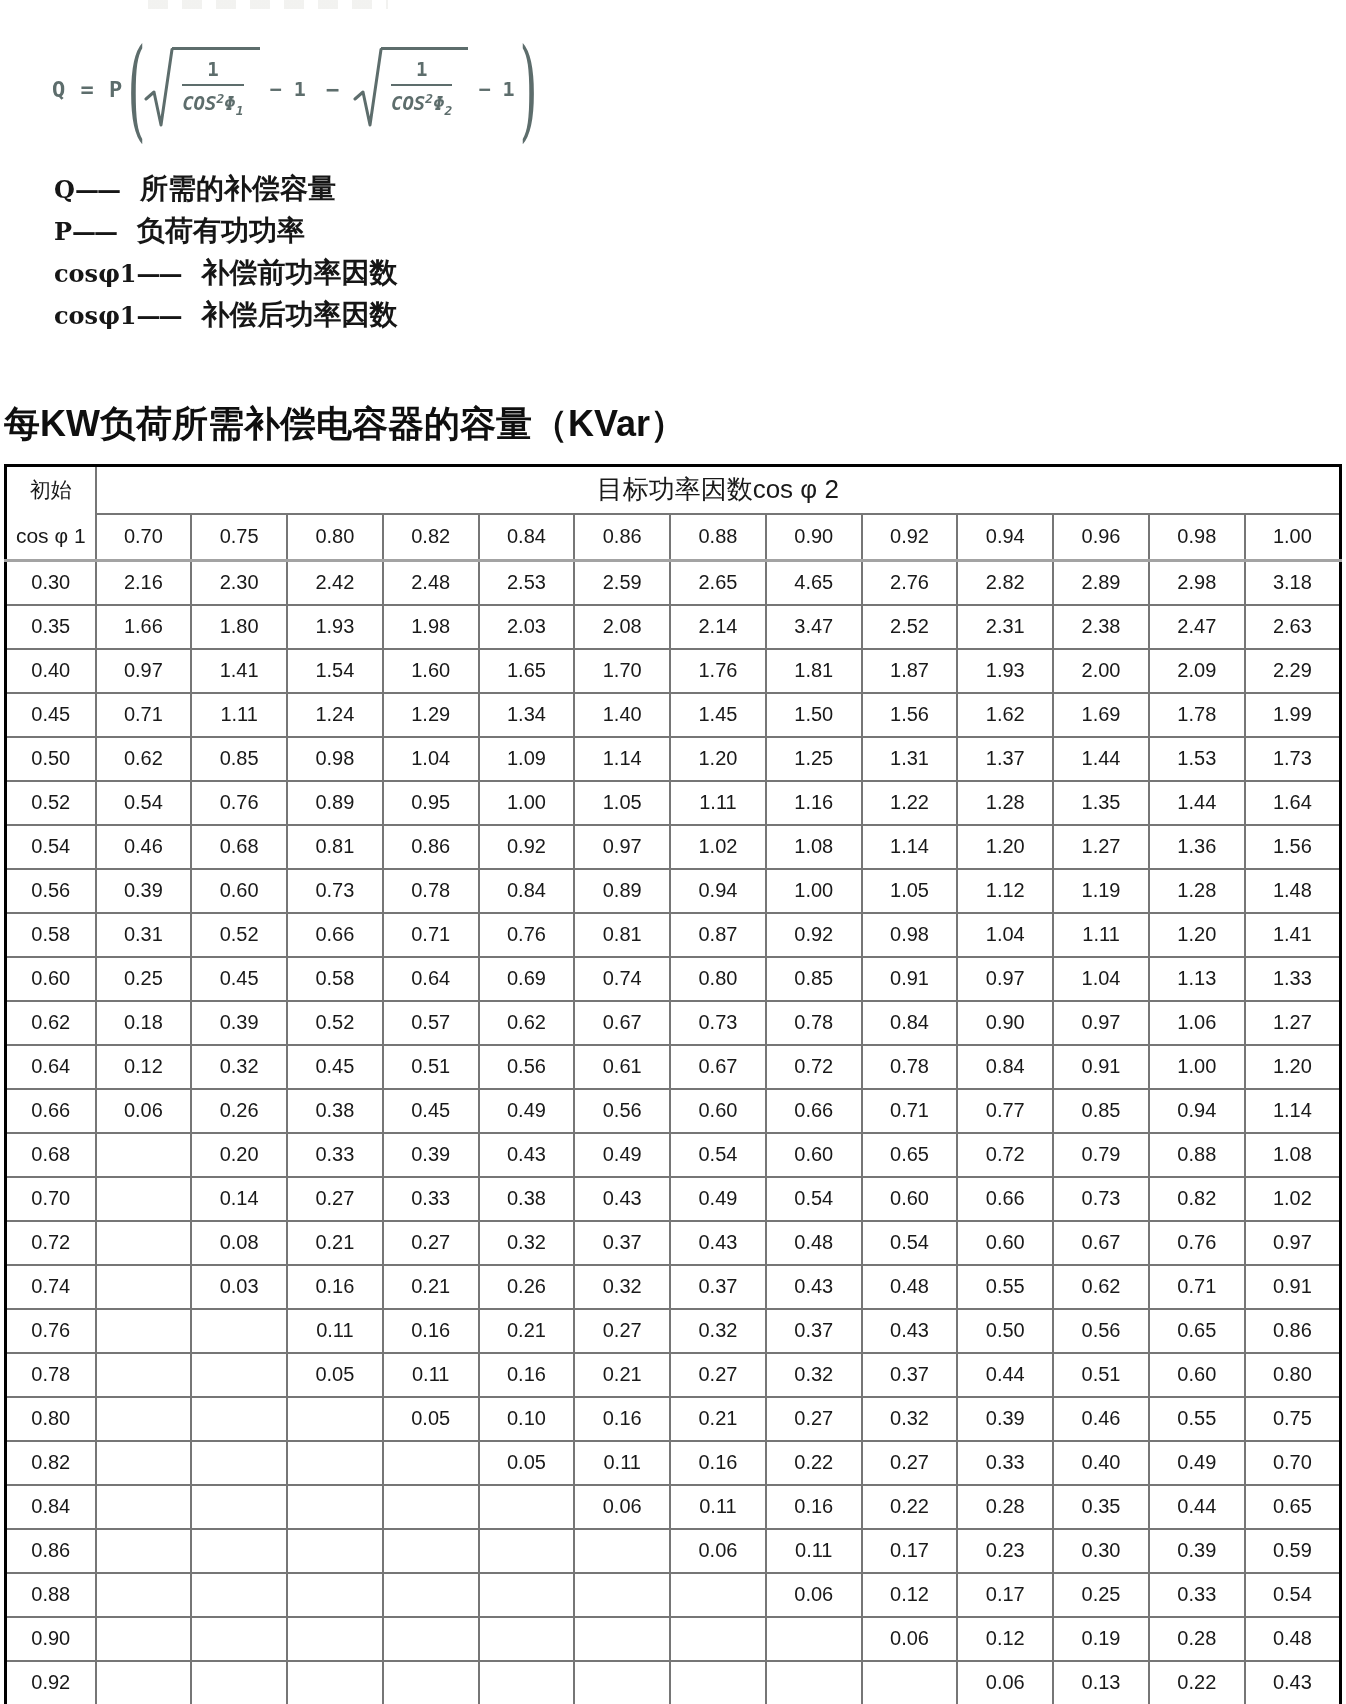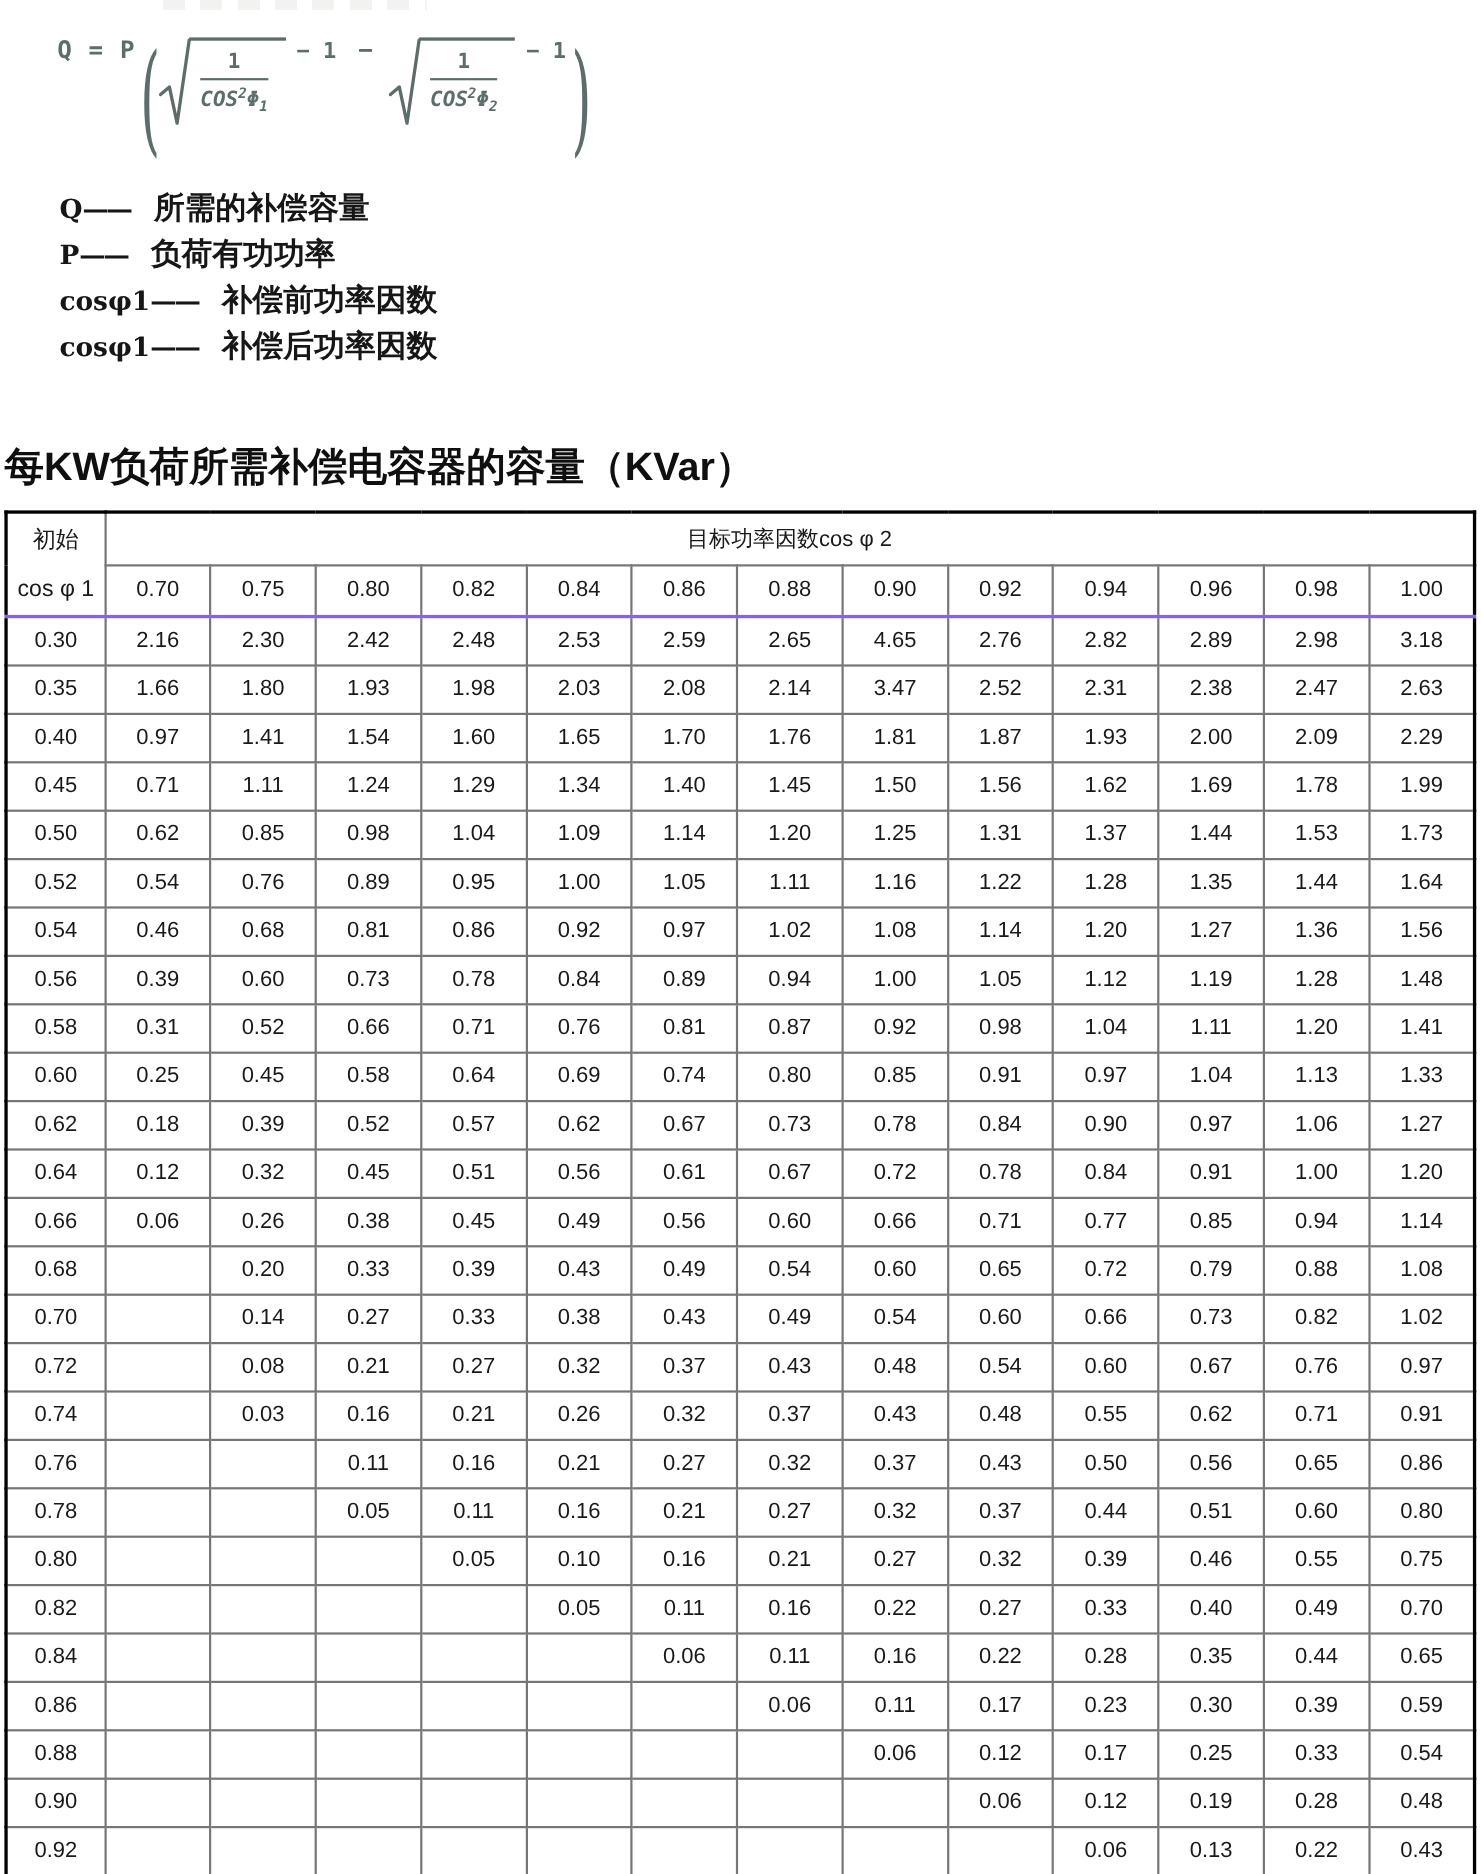--- a/index.html
+++ b/index.html
@@ -10,21 +10,21 @@
   }
   
   .top-remnant {
     position:absolute; top:0; left:148px; width:240px; height:9px;
     background:repeating-linear-gradient(90deg, rgba(180,180,168,.38) 0 20px, transparent 20px 34px);
     opacity:.45;
   }
 
   
   .formula {
-    display:flex; margin:34px 0 0 52px;
+    display:flex; align-items:center; margin:34px 0 0 52px;
     color:#5d6d6c; font-family:"DejaVu Sans Mono", monospace;
   }
   .f-lhs { font-size:22px; font-weight:700; letter-spacing:1px; margin-right:8px; white-space:nowrap; }
   .f-paren {
     display:inline-block; font-family:"DejaVu Serif", serif; font-weight:400;
     font-size:110px; line-height:1; transform:scaleX(.42); margin:0 -16px;
   }
   .sqrt { display:inline-flex; align-items:flex-start; margin:0 2px; }
   .rad-svg { display:block; flex:0 0 auto; }
   .sqrt-body { border-top:3px solid currentColor; padding:8px 16px 0 10px; margin-left:-2px; }
@@ -49,24 +49,24 @@
   table.comp {
     border-collapse:collapse; table-layout:fixed;
     width:1338px; margin-left:4px; border:3px solid #000;
   }
   table.comp th, table.comp td {
     border:2px solid #767676; text-align:center; vertical-align:middle;
     font-weight:400; color:#191919; padding:0; overflow:hidden;
   }
   thead tr.r1 { height:47px; }
   thead tr.r2 { height:46px; }
-  thead { border-bottom:3px solid #8b5cf6; }
+  thead { border-bottom:3px solid #a3a3a3; }
   th.corner { font-size:21px; }
   th.corner .c1, th.corner .c2 { height:46px; display:flex; align-items:center; justify-content:center; }
-  th.span-h { font-size:20px; border-bottom:3px solid #4a4a4a; }
+  th.span-h { font-size:26px; border-bottom:3px solid #4a4a4a; }
   tr.r2 th { font-size:20px; }
   tbody tr { height:44px; }
   tbody th.rowlabel { font-size:20px; }
   tbody td { font-size:20px; }
 </style>
 </head>
 <body>
 
 <div class="top-remnant"></div>
 

